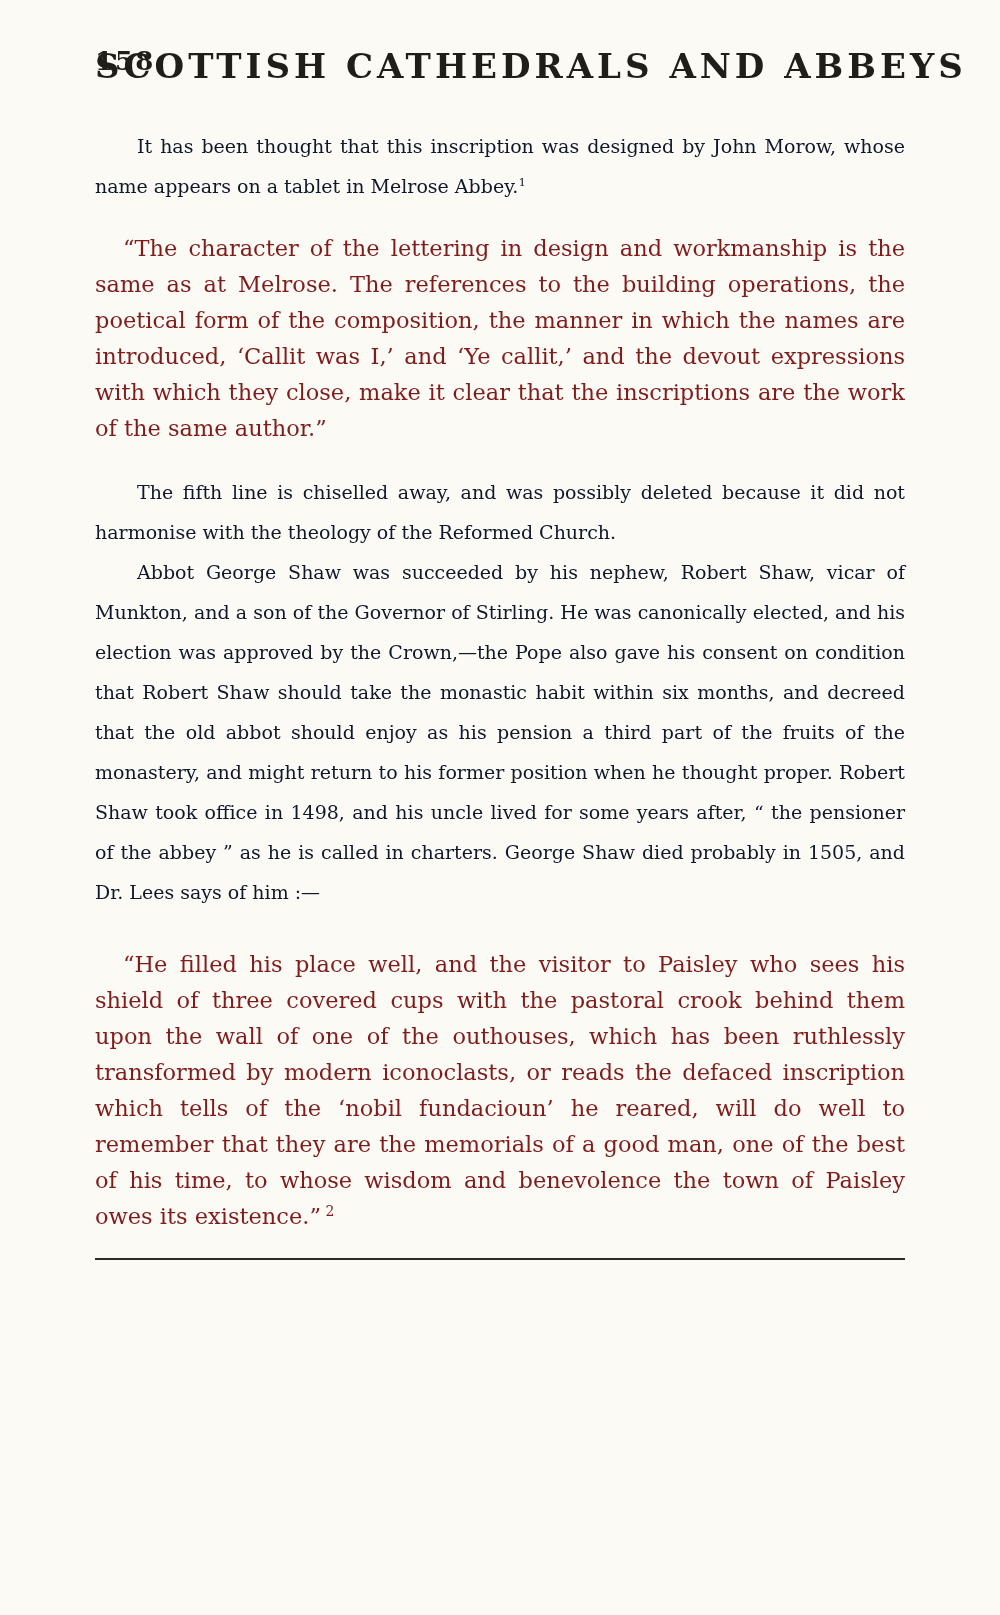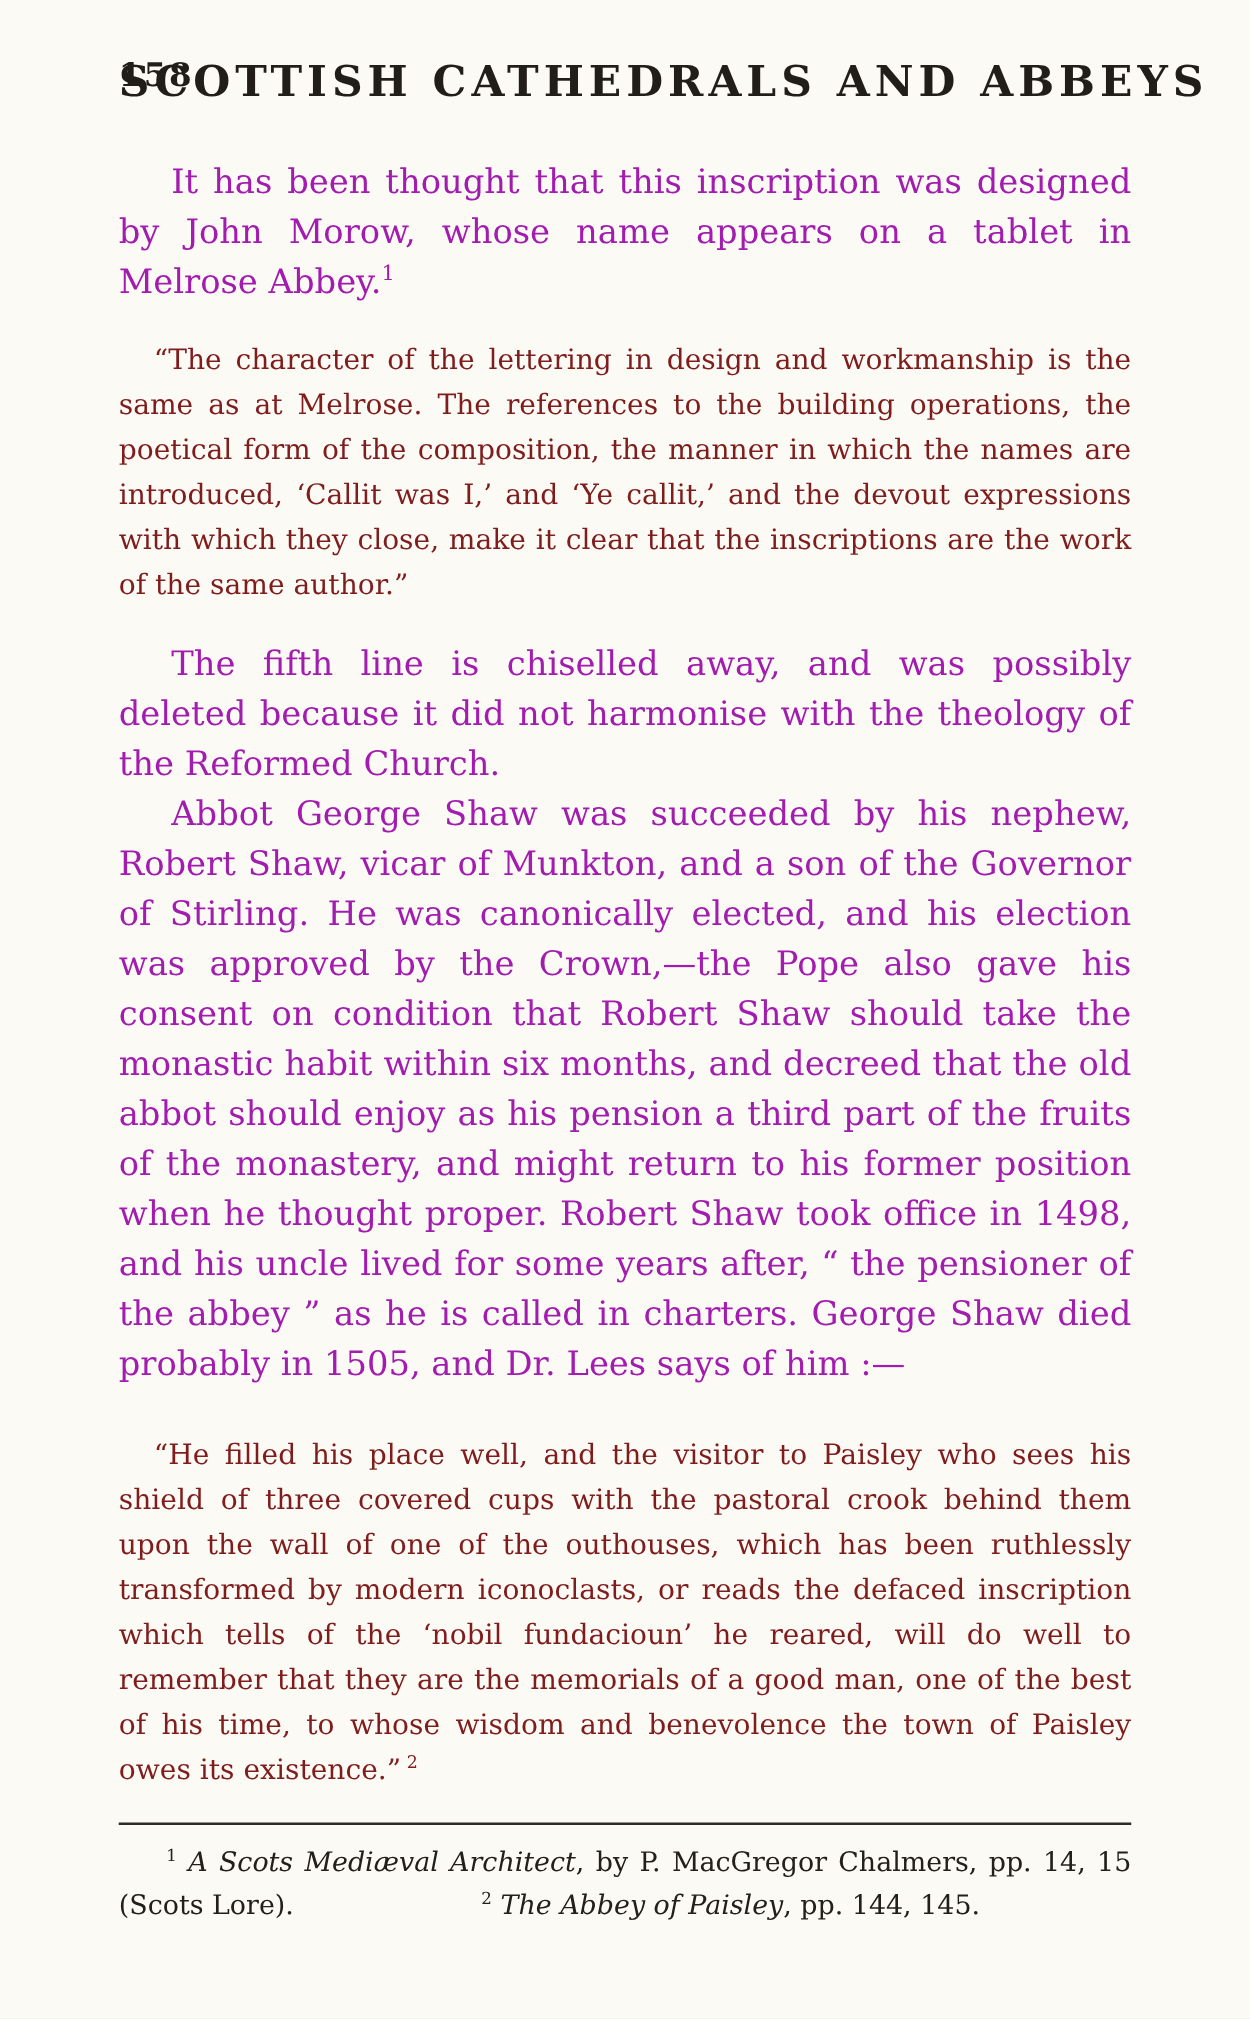--- a/index.html
+++ b/index.html
@@ -29,24 +29,24 @@
   }
   .head-title {
     display:block;
     text-align:center;
     font-size:34px;
     font-weight:700;
     letter-spacing:4px;
     white-space:nowrap;
   }
   .para {
-    font-size:27px;
+    font-size:19px;
     line-height:40px;
     text-align:justify;
-    color:#a21caf;
+    color:#0f172a;
   }
   .indent { text-indent:42px; }
   .quote {
     font-size:22.5px;
     line-height:36px;
     text-align:justify;
     text-indent:28px;
     margin:24px 0 26px 0;
     color:#7f1d1d;
   }
@@ -88,16 +88,15 @@
     <p class="quote">“The character of the lettering in design and workmanship is the same as at Melrose.  The references to the building operations, the poetical form of the composition, the manner in which the names are introduced, ‘Callit was I,’ and ‘Ye callit,’ and the devout expressions with which they close, make it clear that the inscriptions are the work of the same author.”</p>
 
     <p class="para indent">The fifth line is chiselled away, and was possibly deleted because it did not harmonise with the theology of the Reformed Church.</p>
 
     <p class="para indent">Abbot George Shaw was succeeded by his nephew, Robert Shaw, vicar of Munkton, and a son of the Governor of Stirling.  He was canonically elected, and his election was approved by the Crown,—the Pope also gave his consent on condition that Robert Shaw should take the monastic habit within six months, and decreed that the old abbot should enjoy as his pension a third part of the fruits of the monastery, and might return to his former position when he thought proper.  Robert Shaw took office in 1498, and his uncle lived for some years after, “ the pensioner of the abbey ” as he is called in charters. George Shaw died probably in 1505, and Dr. Lees says of him :—</p>
 
     <p class="quote quote-2"><span>“He filled his place well, and the visitor to Paisley who sees his shield of three covered cups with the pastoral crook behind them upon the wall of one of the outhouses, which has been ruthlessly transformed by modern iconoclasts, or reads the defaced inscription which tells of the ‘nobil fundacioun’ he reared, will do well to remember that they are the memorials of a good man, one of the best of his time, to whose wisdom and benevolence the town of Paisley owes its existence.” </span><sup class="fn-ref">2</sup></p>
 
     <hr class="fn-rule">
 
-    <p class="footnotes"><sup class="fn-ref">1</sup><span class="ital"> A Scots Mediæval Architect</span><span>, by P. MacGregor Chalmers, pp. 14, 15 (Scots Lore).</span><span class="fn-gap"></span><sup class="fn-ref">2</sup><span class="ital"> The Abbey of Paisley</span><span>, pp. 144, 145.</span></p>
 
   </main>
 </div>
 
 </body></html>

